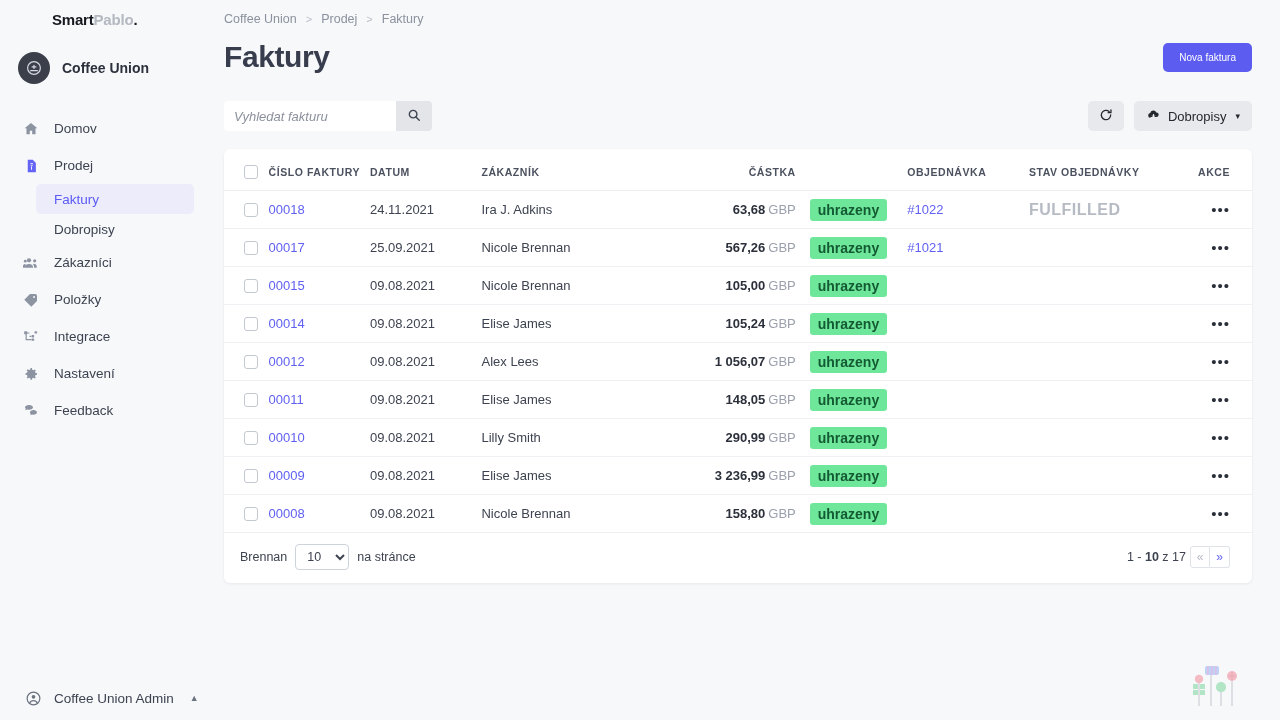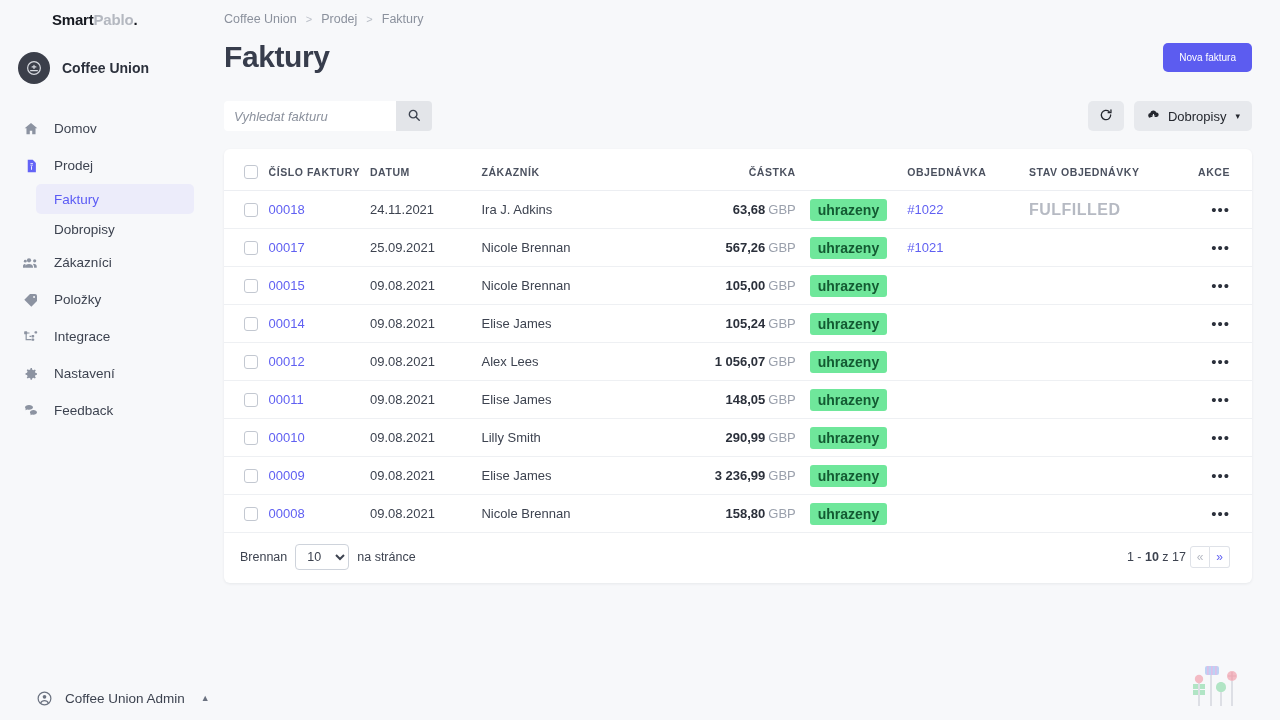--- a/index.html
+++ b/index.html
@@ -47,21 +47,21 @@
   .nav-ico { width: 18px; height: 18px; display:flex; align-items:center; justify-content:center; flex:0 0 18px; color:#8c93a1; }
   .nav-item.active-parent .nav-ico { color: #5b5bf5; }
   .sub-item {
     height: 30px; display: flex; align-items: center;
     margin: 0 16px 0 36px; padding-left: 18px; border-radius: 5px;
     font-size: 13.5px; color: #3d4350; cursor: pointer;
   }
   .sub-item.active { background: #ececfa; color: #5b5bf5; }
 
   .sidebar-footer {
-    position: absolute; left: 15px; bottom: 0; width: 210px;
+    position: absolute; left: 4px; bottom: 0; width: 210px;
     height: 44px; display: flex; align-items: center; gap: 12px;
     padding-left: 20px; font-size: 13.5px; color: #3d4350;
     cursor: pointer;
   }
   .caret-up { color:#6b7280; font-size: 9px; margin-left: 4px; }
 
   
   .main { flex: 1; position: relative; height: 720px; background: #f7f8fa; }
   .breadcrumb {
     display: flex; align-items: center; gap: 9px;

